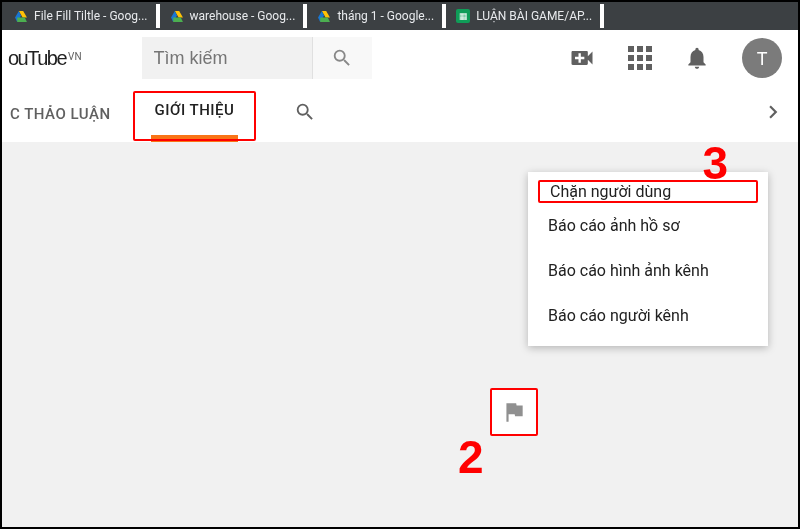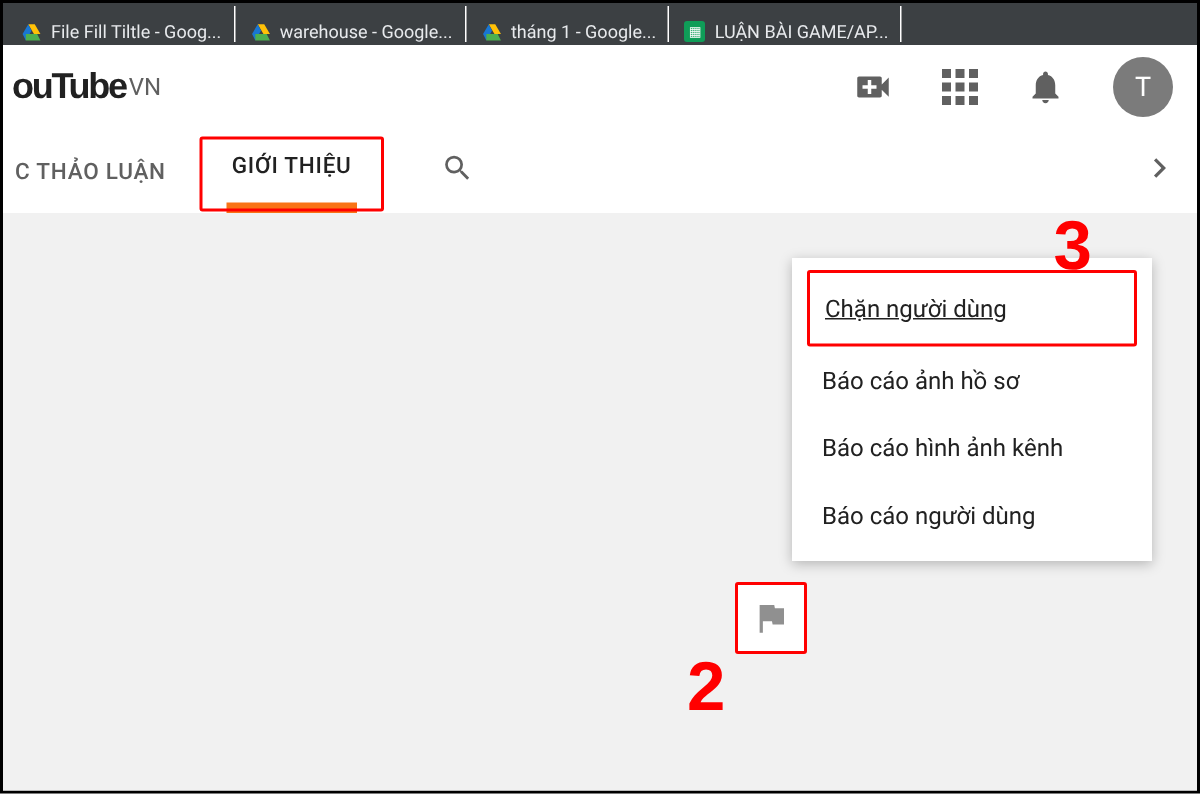--- a/index.html
+++ b/index.html
@@ -15,31 +15,31 @@
     .tab-bar {
       background: #3c4043;
       height: 28px;
       display: flex;
       align-items: center;
       padding: 0 4px;
       gap: 2px;
     }
     .browser-tab {
       display: flex;
-      align-items: flex-end;
+      align-items: center;
       gap: 6px;
       padding: 0 8px;
       height: 24px;
       color: #e8eaed;
       font-size: 12px;
       max-width: 175px;
       white-space: nowrap;
       overflow: hidden;
       text-overflow: ellipsis;
-      border-right: 1px solid #ffffff;
+      border-right: 4px solid #ffffff;
     }
     .drive-icon {
       width: 14px;
       height: 13px;
       flex-shrink: 0;
     }
     .sheets-icon {
       width: 14px;
       height: 14px;
       background: #0f9d58;
@@ -58,28 +58,28 @@
       padding: 0 16px;
       gap: 0;
       background: #fff;
     }
     .yt-logo-wrap {
       display: flex;
       align-items: flex-start;
       margin-left: -10px;
     }
     .yt-logo-text {
-      font-size: 24px;
-      font-weight: 700;
+      font-size: 20px;
+      font-weight: 400;
       letter-spacing: -1.5px;
       font-family: Arial, sans-serif;
       color: #212121;
     }
     .yt-logo-sup {
-      font-size: 16px;
+      font-size: 10px;
       color: #606060;
       margin-left: 2px;
       margin-top: 4px;
     }
     .search-wrap {
       display: flex;
       margin-left: 60px;
     }
     .search-input {
       width: 170px;
@@ -194,22 +194,21 @@
     .menu-item {
       padding: 13px 20px;
       font-size: 16px;
       color: #212121;
       cursor: pointer;
     }
     .menu-highlight {
       border: 2px solid #ff0000;
       border-radius: 2px;
       margin: 0 10px;
-      padding: 14px 10px !important;
-      text-decoration: underline;
+      padding: 0 10px !important;
     }
     .flag-btn {
       position: absolute;
       right: 260px;
       top: 246px;
       width: 48px;
       height: 48px;
       background: #fff;
       border: 2px solid #ff0000;
       border-radius: 2px;
@@ -242,40 +241,48 @@
         <path fill="#4caf50" d="M5 22l18 0-4-8-14 0z"></path>
       </svg>
     <span>File Fill Tiltle - Goog...</span>
   </div>
   <div class="browser-tab">
     <svg class="drive-icon" viewBox="0 0 24 24">
         <path fill="#ffc107" d="M8 2l8 0 7 12-8 0z"></path>
         <path fill="#1976d2" d="M1 14l4 8 7-12-4-8z"></path>
         <path fill="#4caf50" d="M5 22l18 0-4-8-14 0z"></path>
       </svg>
-    <span>warehouse - Google...</span>
+    <span>warehouse - Goog...</span>
   </div>
   <div class="browser-tab">
     <svg class="drive-icon" viewBox="0 0 24 24">
         <path fill="#ffc107" d="M8 2l8 0 7 12-8 0z"></path>
         <path fill="#1976d2" d="M1 14l4 8 7-12-4-8z"></path>
         <path fill="#4caf50" d="M5 22l18 0-4-8-14 0z"></path>
       </svg>
     <span>tháng 1 - Google...</span>
   </div>
   <div class="browser-tab">
     <div class="sheets-icon">▦</div>
     <span>LUẬN BÀI GAME/AP...</span>
   </div>
 </div>
 
 <div class="yt-header">
   <div class="yt-logo-wrap">
     <span class="yt-logo-text">ouTube</span>
     <span class="yt-logo-sup">VN</span>
+  </div>
+  <div class="search-wrap">
+    <input class="search-input" placeholder="Tìm kiếm" style="">
+    <button class="search-btn">
+      <svg width="22" height="22" viewBox="0 0 24 24" fill="#888">
+          <path d="M15.5 14h-.79l-.28-.27A6.471 6.471 0 0 0 16 9.5 6.5 6.5 0 1 0 9.5 16c1.61 0 3.09-.59 4.23-1.57l.27.28v.79l5 4.99L20.49 19l-4.99-5zm-6 0C7.01 14 5 11.99 5 9.5S7.01 5 9.5 5 14 7.01 14 9.5 11.99 14 9.5 14z"></path>
+        </svg>
+    </button>
   </div>
   <div class="header-right">
     <div class="header-icon">
       <svg width="28" height="28" viewBox="0 0 24 24" fill="#606060">
           <path d="M17 10.5V7c0-.55-.45-1-1-1H4c-.55 0-1 .45-1 1v10c0 .55.45 1 1 1h12c.55 0 1-.45 1-1v-3.5l4 4v-11l-4 4zM14 13h-3v3H9v-3H6v-2h3V8h2v3h3v2z"></path>
         </svg>
     </div>
     <div class="header-icon">
       <div class="apps-grid">
         <span></span>
@@ -319,21 +326,21 @@
   <div class="annotation ann1">1</div>
 </div>
 
 <div class="content-area">
 
   <div class="dropdown-menu">
     <div class="annotation ann3">3</div>
     <div class="menu-item menu-highlight">Chặn người dùng</div>
     <div class="menu-item">Báo cáo ảnh hồ sơ</div>
     <div class="menu-item">Báo cáo hình ảnh kênh</div>
-    <div class="menu-item">Báo cáo người dùng</div>
+    <div class="menu-item">Báo cáo người kênh</div>
   </div>
 
   <div class="flag-btn">
     <svg width="26" height="26" viewBox="0 0 24 24" fill="#909090">
         <path d="M14.4 6L14 4H5v17h2v-7h5.6l.4 2h7V6z"></path>
       </svg>
   </div>
 
   <div class="annotation ann2">2</div>
 

